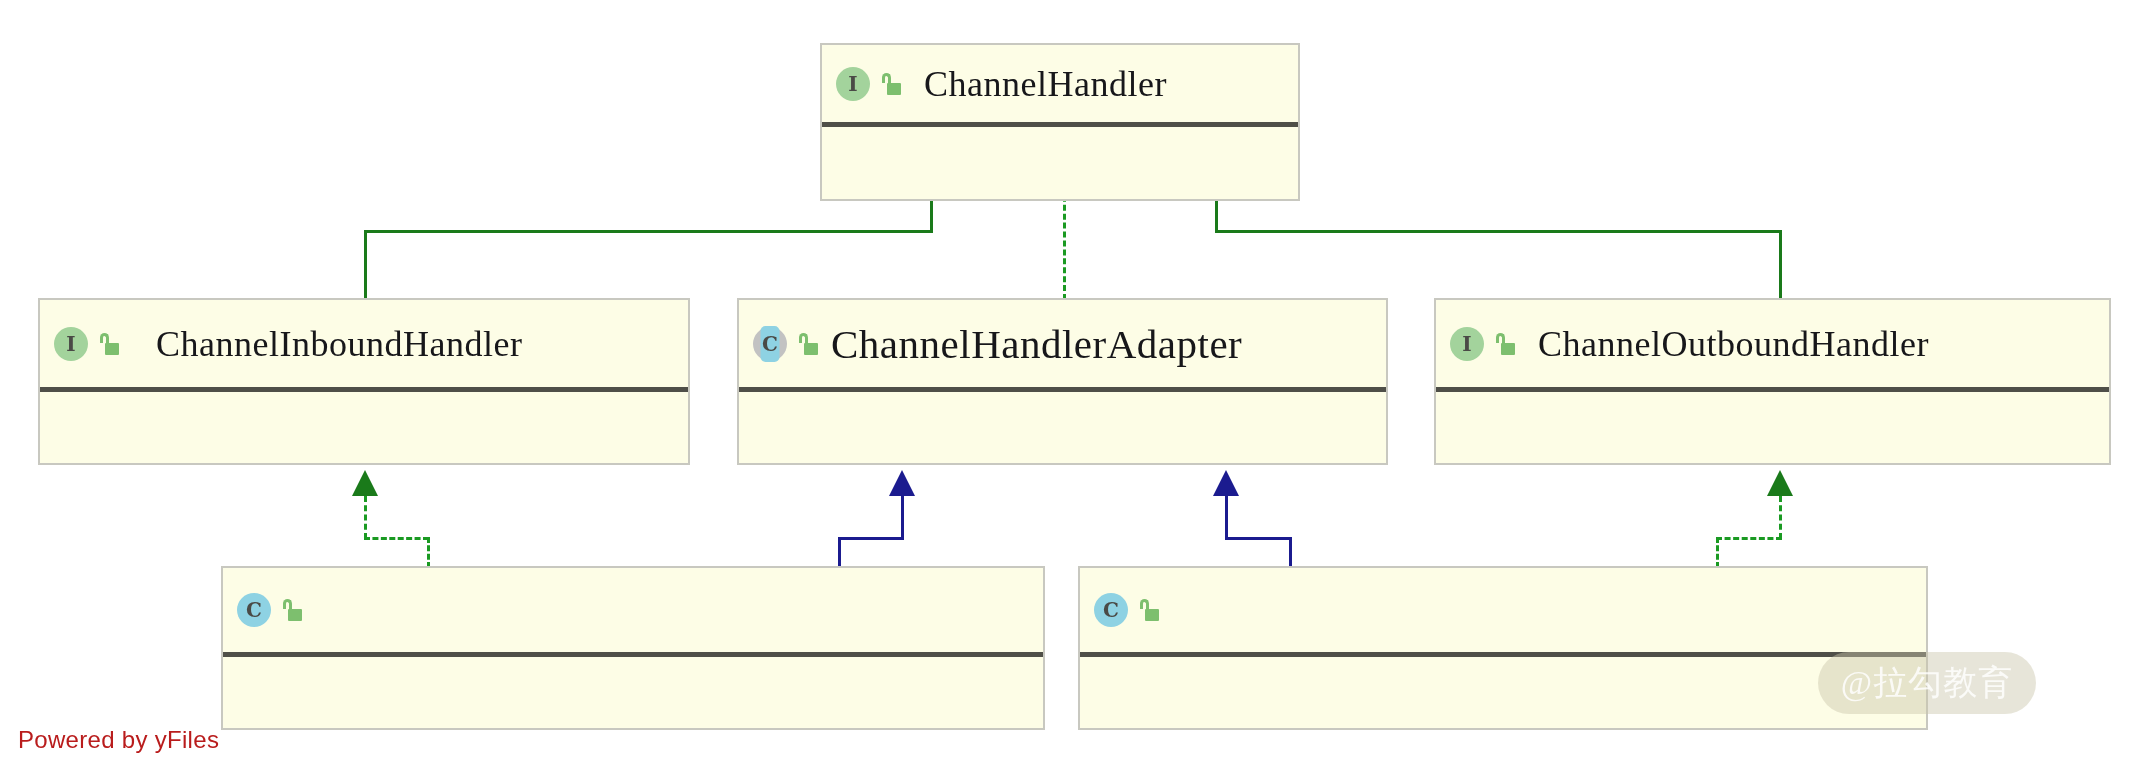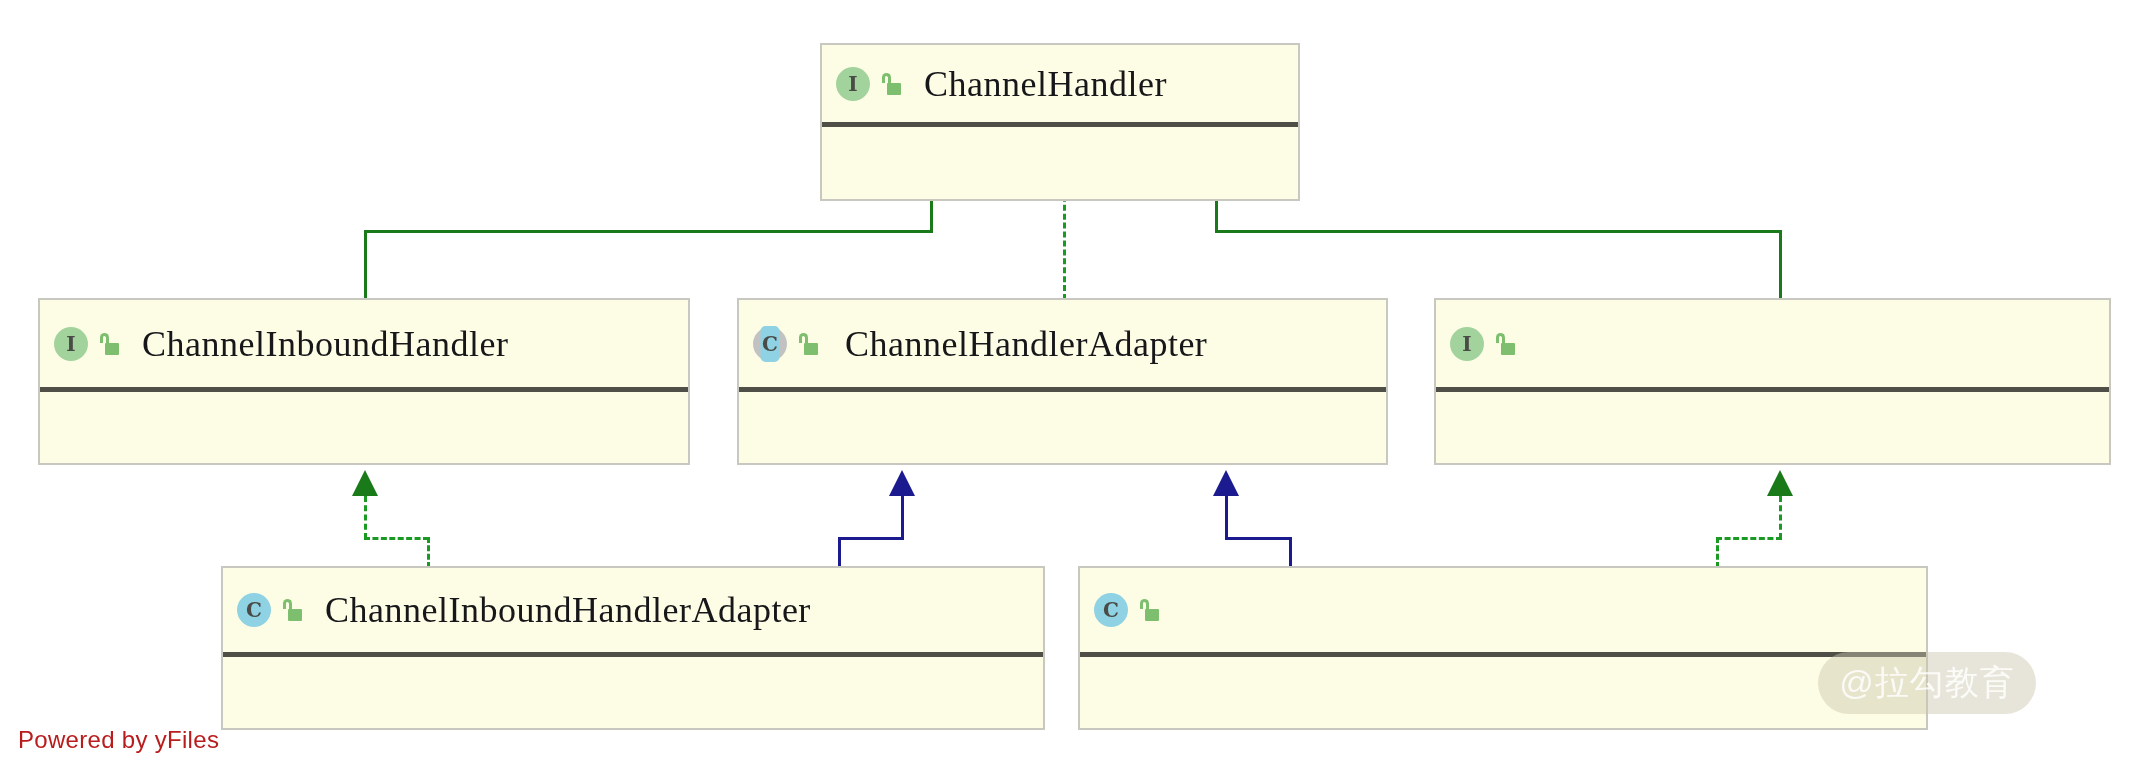--- a/index.html
+++ b/index.html
@@ -164,21 +164,21 @@
     left: 1818px;
     top: 652px;
     width: 218px;
     height: 62px;
     border-radius: 31px;
     background: rgba(201,197,170,0.45);
     display: flex;
     align-items: center;
     justify-content: center;
     color: rgba(255,255,255,0.82);
-    font-family: Liberation Sans, sans-serif;
+    font-family: Liberation Serif, serif;
     font-size: 34px;
     letter-spacing: 1px;
     white-space: nowrap;
   }
 </style>
 </head>
 <body>
 
 <div id="canvas">
 
@@ -227,59 +227,59 @@
     <div class="uml-body"></div>
   </div>
 
   <div class="uml-box" style="left:38px; top:298px; width:652px; height:167px;">
     <div class="uml-header" style="height:92px;">
       <span class="stereo stereo-interface" style="width:34px; height:34px; font-size:20px;">I</span>
       <span class="lock" style="width:22px; height:22px; margin-left:10px;">
         <span class="shackle"></span>
           <span class="body"></span>
       </span>
-      <span class="uml-title" style="font-size:36px; margin-left:22px;">ChannelInboundHandler</span>
+      <span class="uml-title" style="font-size:36px; margin-left:36px;">ChannelInboundHandler</span>
     </div>
     <div class="uml-body"></div>
   </div>
 
   <div class="uml-box" style="left:737px; top:298px; width:651px; height:167px;">
     <div class="uml-header" style="height:92px;">
       <span class="stereo stereo-abstract" style="width:34px; height:34px;">
         <span class="band" style="width:19px;"></span>
         <span class="glyph" style="font-size:20px;">C</span>
       </span>
       <span class="lock" style="width:22px; height:22px; margin-left:10px;">
         <span class="shackle"></span>
           <span class="body"></span>
       </span>
-      <span class="uml-title" style="font-size:36px; margin-left:26px;">ChannelHandlerAdapter</span>
+      <span class="uml-title" style="font-size:41px; margin-left:12px;">ChannelHandlerAdapter</span>
     </div>
     <div class="uml-body"></div>
   </div>
 
   <div class="uml-box" style="left:1434px; top:298px; width:677px; height:167px;">
     <div class="uml-header" style="height:92px;">
       <span class="stereo stereo-interface" style="width:34px; height:34px; font-size:20px;">I</span>
       <span class="lock" style="width:22px; height:22px; margin-left:10px;">
         <span class="shackle"></span>
           <span class="body"></span>
       </span>
+      <span class="uml-title" style="font-size:36px; margin-left:22px;">ChannelOutboundHandler</span>
     </div>
     <div class="uml-body"></div>
   </div>
 
   <div class="uml-box" style="left:221px; top:566px; width:824px; height:164px;">
     <div class="uml-header" style="height:89px;">
       <span class="stereo stereo-class" style="width:34px; height:34px; font-size:20px;">C</span>
       <span class="lock" style="width:22px; height:22px; margin-left:10px;">
         <span class="shackle"></span>
           <span class="body"></span>
       </span>
-      <span class="uml-title" style="font-size:36px; margin-left:22px;">ChannelInboundHandlerAdapter</span>
     </div>
     <div class="uml-body"></div>
   </div>
 
   <div class="uml-box" style="left:1078px; top:566px; width:850px; height:164px;">
     <div class="uml-header" style="height:89px;">
       <span class="stereo stereo-class" style="width:34px; height:34px; font-size:20px;">C</span>
       <span class="lock" style="width:22px; height:22px; margin-left:10px;">
         <span class="shackle"></span>
           <span class="body"></span>

